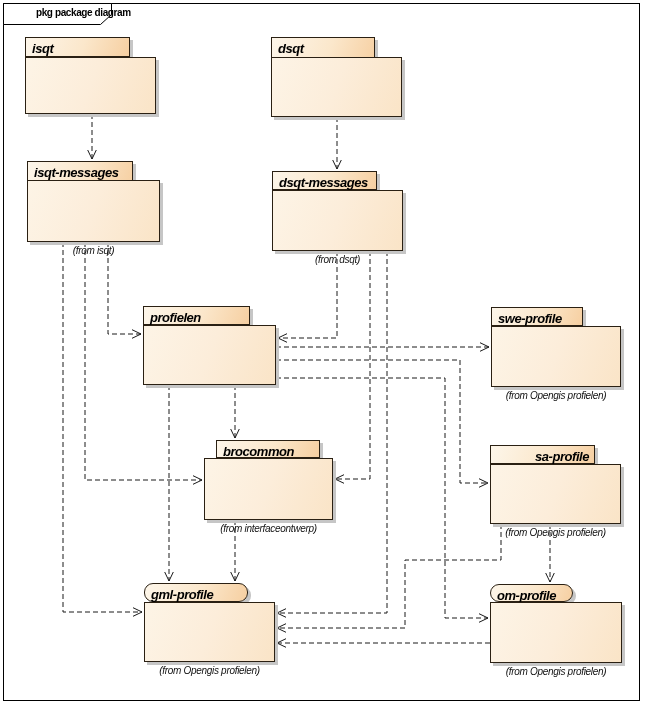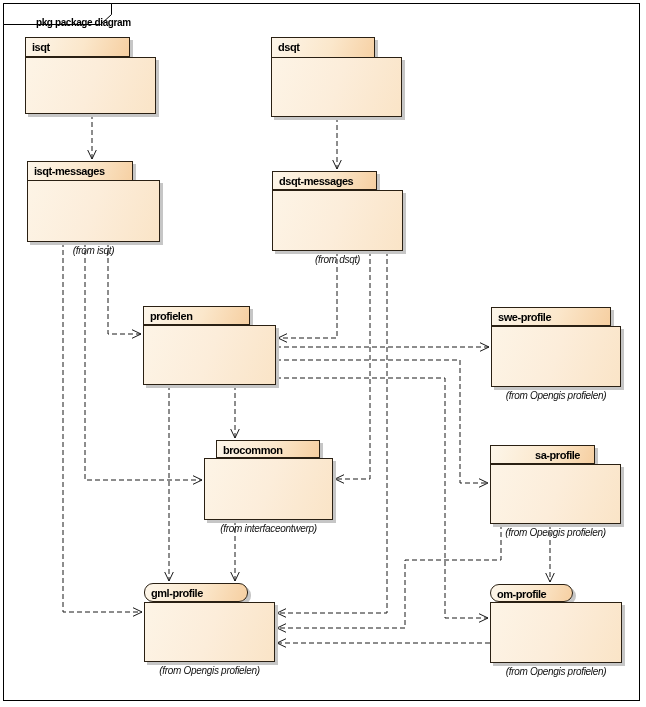--- a/index.html
+++ b/index.html
@@ -1,28 +1,28 @@
 <!DOCTYPE html>
 <html><head>
 <meta charset="utf-8">
 <style>
   html,body{margin:0;padding:0;background:#ffffff;}
   .canvas{position:relative;width:646px;height:707px;background:#ffffff;
           font-family:"Liberation Sans",sans-serif;overflow:hidden;}
   .frame{position:absolute;left:3px;top:3px;width:637px;height:698px;
          border:1px solid #000;box-sizing:border-box;}
   .frame-title{position:absolute;left:3px;top:3px;width:120px;height:23px;z-index:5;}
-  .frame-title-text{position:absolute;left:9px;top:14px;font-size:10px;font-weight:bold;
+  .frame-title-text{position:absolute;left:9px;top:4px;font-size:10px;font-weight:bold;
          letter-spacing:-0.4px;color:#000;white-space:nowrap;padding-left:24px;}
   #edges{position:absolute;left:0;top:0;z-index:1;}
   .pkg-tab{position:absolute;border:1px solid #2a2013;box-sizing:border-box;
          background:linear-gradient(110deg,#fdf6ea 0%,#fbe7cb 55%,#f6cfa1 100%);
          box-shadow:3px 3px 0 #c6c6c6;z-index:2;}
-  .pkg-tab span{display:block;font-size:11px;font-weight:bold;letter-spacing:-0.45px;
-         padding:3px 0 0 6px;color:#000;white-space:nowrap;}
+  .pkg-tab span{display:block;font-size:13px;font-weight:bold;letter-spacing:-0.45px;
+         padding:3px 0 0 6px;color:#000;white-space:nowrap;font-style:italic;}
   .pkg-body{position:absolute;border:1px solid #2a2013;box-sizing:border-box;
          background:linear-gradient(110deg,#fdf4e6 0%,#fcedda 50%,#fae4c7 100%);
          box-shadow:3px 3px 0 #c6c6c6;z-index:3;}
   .pkg-from{position:absolute;width:220px;text-align:center;font-size:10px;
          font-style:italic;letter-spacing:-0.3px;color:#111;z-index:4;white-space:nowrap;}
 </style>
 </head>
 <body>
 
 <div class="canvas">
@@ -105,21 +105,21 @@
       <div class="pkg-from" style="left: -16.5px; top: 245px;">(from isqt)</div>
       <div class="pkg-tab" style="left: 272px; top: 171px; width: 105px; height: 19px;">
         <span>dsqt-messages</span>
       </div>
       <div class="pkg-body" style="left: 272px; top: 190px; width: 131px; height: 61px;"></div>
       <div class="pkg-from" style="left: 227.5px; top: 254px;">(from dsqt)</div>
       <div class="pkg-tab" style="left: 143px; top: 306px; width: 107px; height: 19px;">
         <span>profielen</span>
       </div>
       <div class="pkg-body" style="left: 143px; top: 325px; width: 133px; height: 60px;"></div>
-      <div class="pkg-tab" style="left: 491px; top: 307px; width: 120px; height: 19px;">
+      <div class="pkg-tab" style="left: 491px; top: 307px; width: 92px; height: 19px;">
         <span>swe-profile</span>
       </div>
       <div class="pkg-body" style="left: 491px; top: 326px; width: 130px; height: 61px;"></div>
       <div class="pkg-from" style="left: 446px; top: 390px;">(from Opengis profielen)</div>
       <div class="pkg-tab" style="left: 216px; top: 440px; width: 104px; height: 18px;">
         <span>brocommon</span>
       </div>
       <div class="pkg-body" style="left: 204px; top: 458px; width: 129px; height: 62px;"></div>
       <div class="pkg-from" style="left: 158.5px; top: 523px;">(from interfaceontwerp)</div>
       <div class="pkg-tab" style="left: 490px; top: 445px; width: 105px; height: 19px; padding-left: 38px;">

